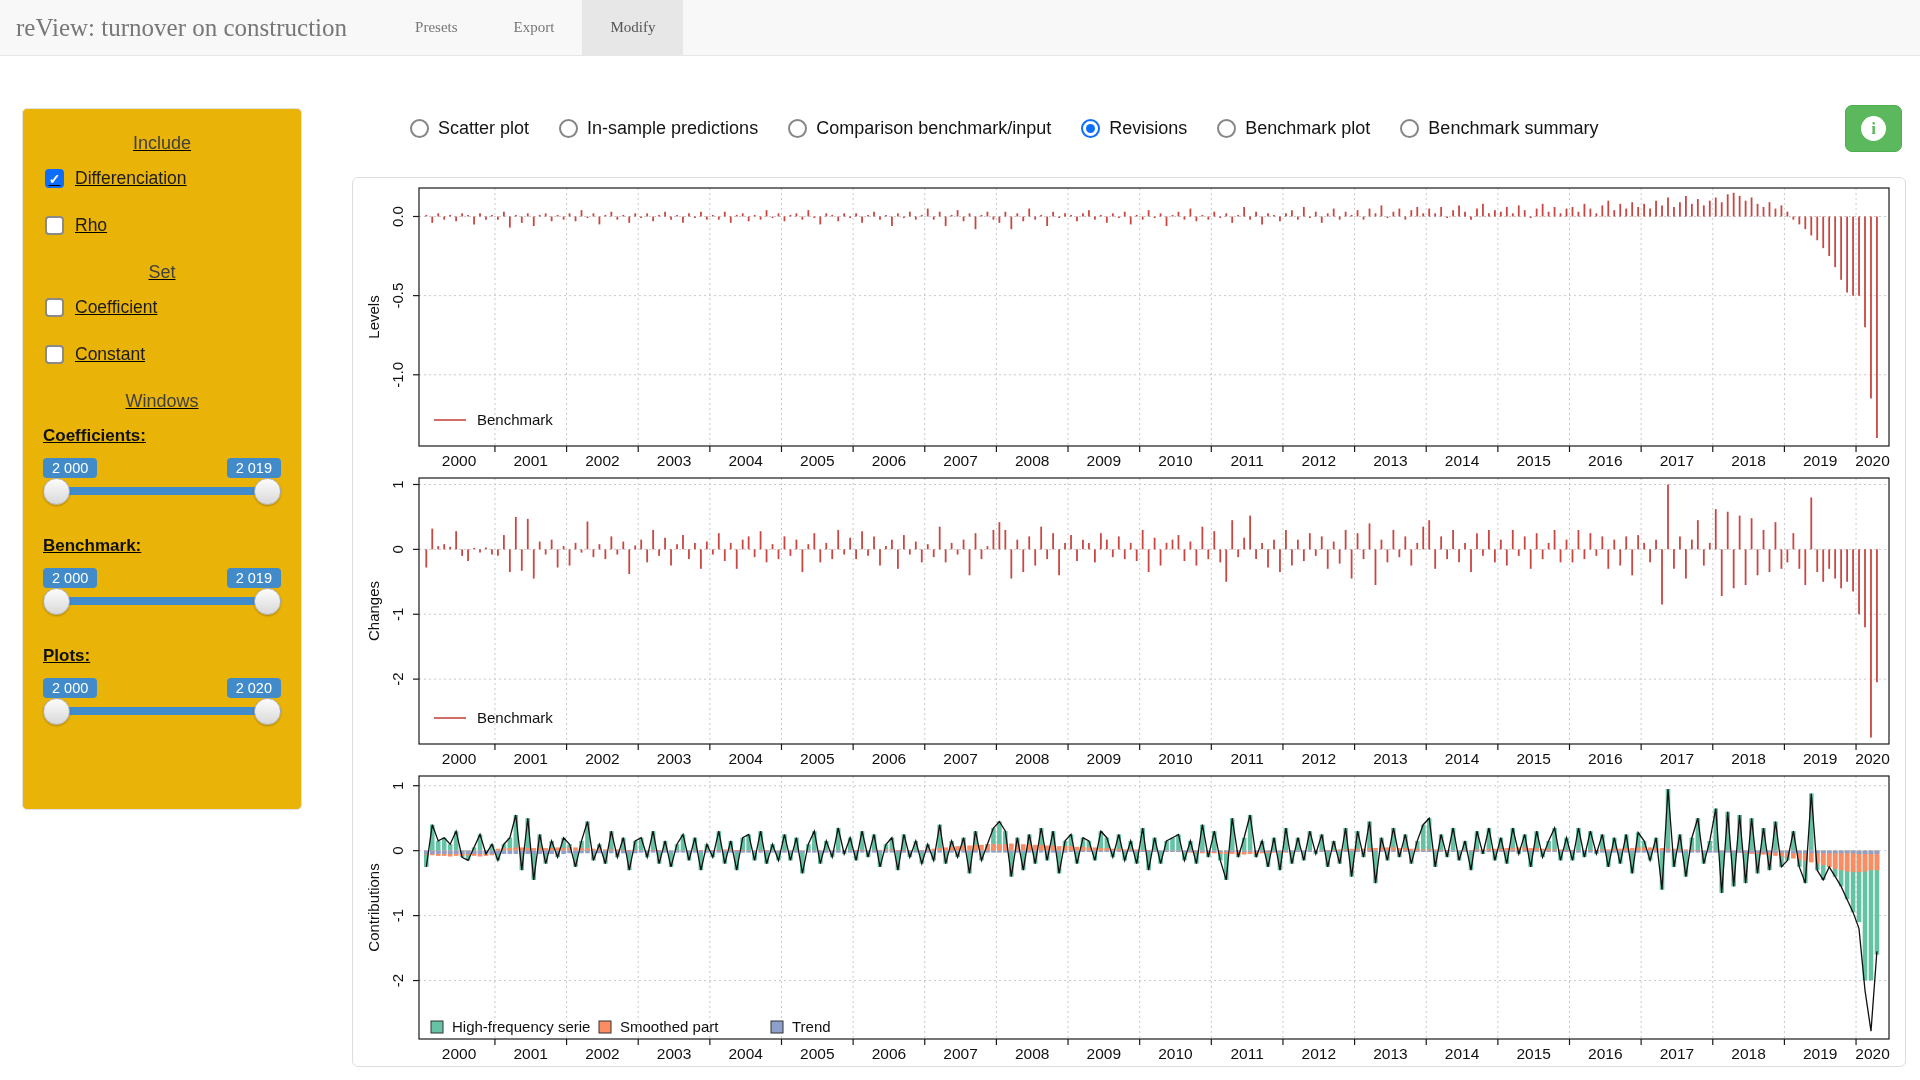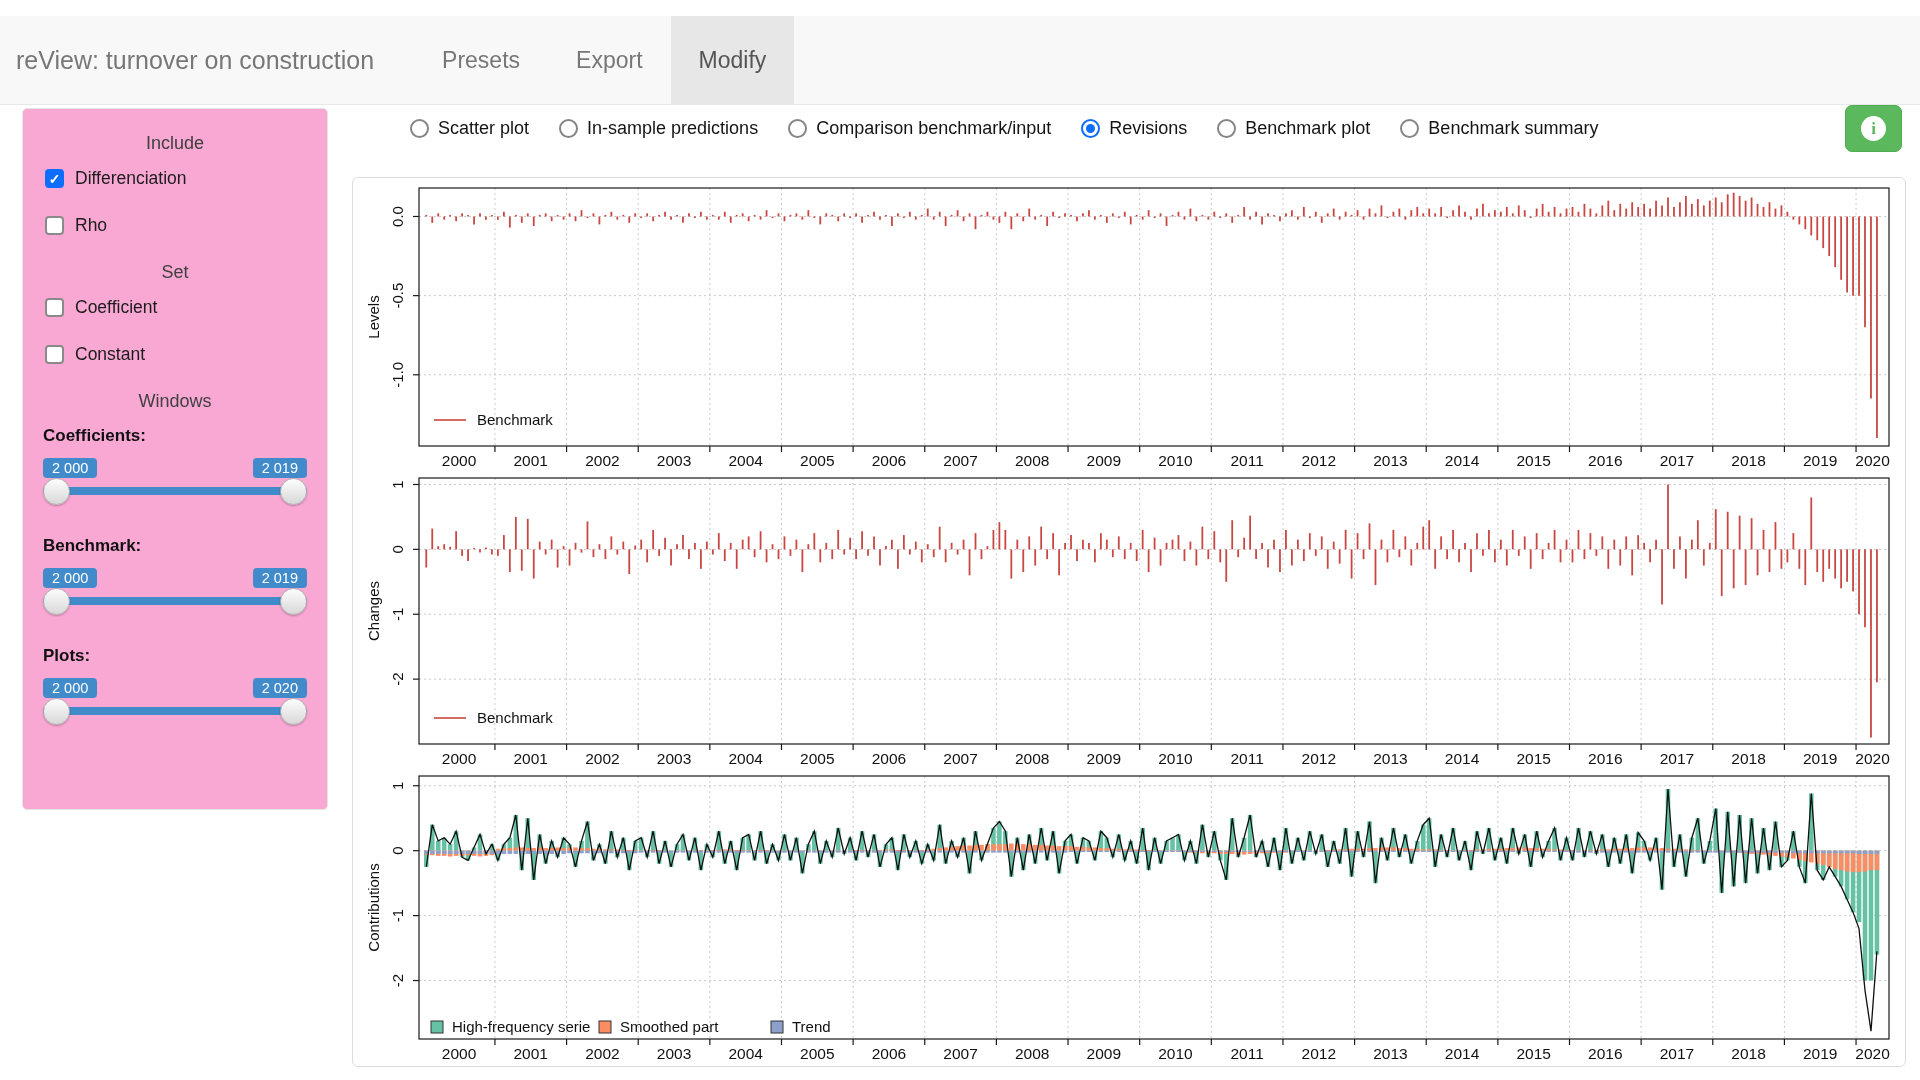--- a/index.html
+++ b/index.html
@@ -1,27 +1,27 @@
 <!DOCTYPE html>
 <html style="--chk: #0d6efd;"><head>
 <meta charset="utf-8">
 <style>
   * { margin:0; padding:0; box-sizing:border-box; }
   html,body { width:1920px; height:1080px; overflow:hidden; background:#fff;
     font-family:"Liberation Sans", sans-serif; }
   
-  .navbar { position:absolute; left:0; top:16px; width:1920px; height:89px;
-    background:#f8f8f8; border-bottom:1px solid #e7e7e7; display:flex; align-items:stretch; }
+  .navbar { position:absolute; left:0; top:0; width:1920px; height:56px;
+    background:#f8f8f8; border-bottom:1px solid #e7e7e7; display:flex; align-items:stretch;font-family:Liberation Serif, serif; }
   .brand { color:#777; font-size:25px; display:flex; align-items:center; padding:0 18px 0 16px; }
   .navtabs { display:flex; align-items:stretch; margin-left:22px; }
-  .navtab { display:flex; align-items:center; padding:0 28px; font-size:23px; color:#777; cursor:pointer; }
+  .navtab { display:flex; align-items:center; padding:0 28px; font-size:15px; color:#777; cursor:pointer; }
   .navtab.active { background:#e7e7e7; color:#555; }
   
-  .sidebar { position:absolute; left:22px; top:108px; width:306px; height:702px;
-    background:#f9a8d4; border:1px solid #e3e3e3; border-radius:5px; padding:14px 20px; }
+  .sidebar { position:absolute; left:22px; top:108px; width:280px; height:702px;
+    background:#eab308; border:1px solid #e3e3e3; border-radius:5px; padding:14px 20px;text-decoration:underline; }
   .side-heading { text-align:center; font-size:18px; color:#404040; margin:10px 0 14px; }
   .chk-row { display:flex; align-items:center; gap:11px; margin:0 0 26px 2px; cursor:pointer; }
   .chk-box { width:19px; height:19px; border:2px solid #8a8a8a; border-radius:4px; background:#fff;
     flex:0 0 auto; display:flex; align-items:center; justify-content:center; }
   .chk-box.checked { background:var(--chk,#0d6efd); border-color:var(--chk,#0d6efd); }
   .chk-box.checked::after { content:"✓"; color:#fff; font-size:14px; font-weight:bold; line-height:1; }
   .chk-label { font-size:17.5px; color:#1c1c1c; }
   .slider-group { margin-top:2px; margin-bottom:24px; }
   .slider-label { font-size:17px; font-weight:bold; color:#111; margin-bottom:8px; }
   .slider-wrap { position:relative; height:58px; }

